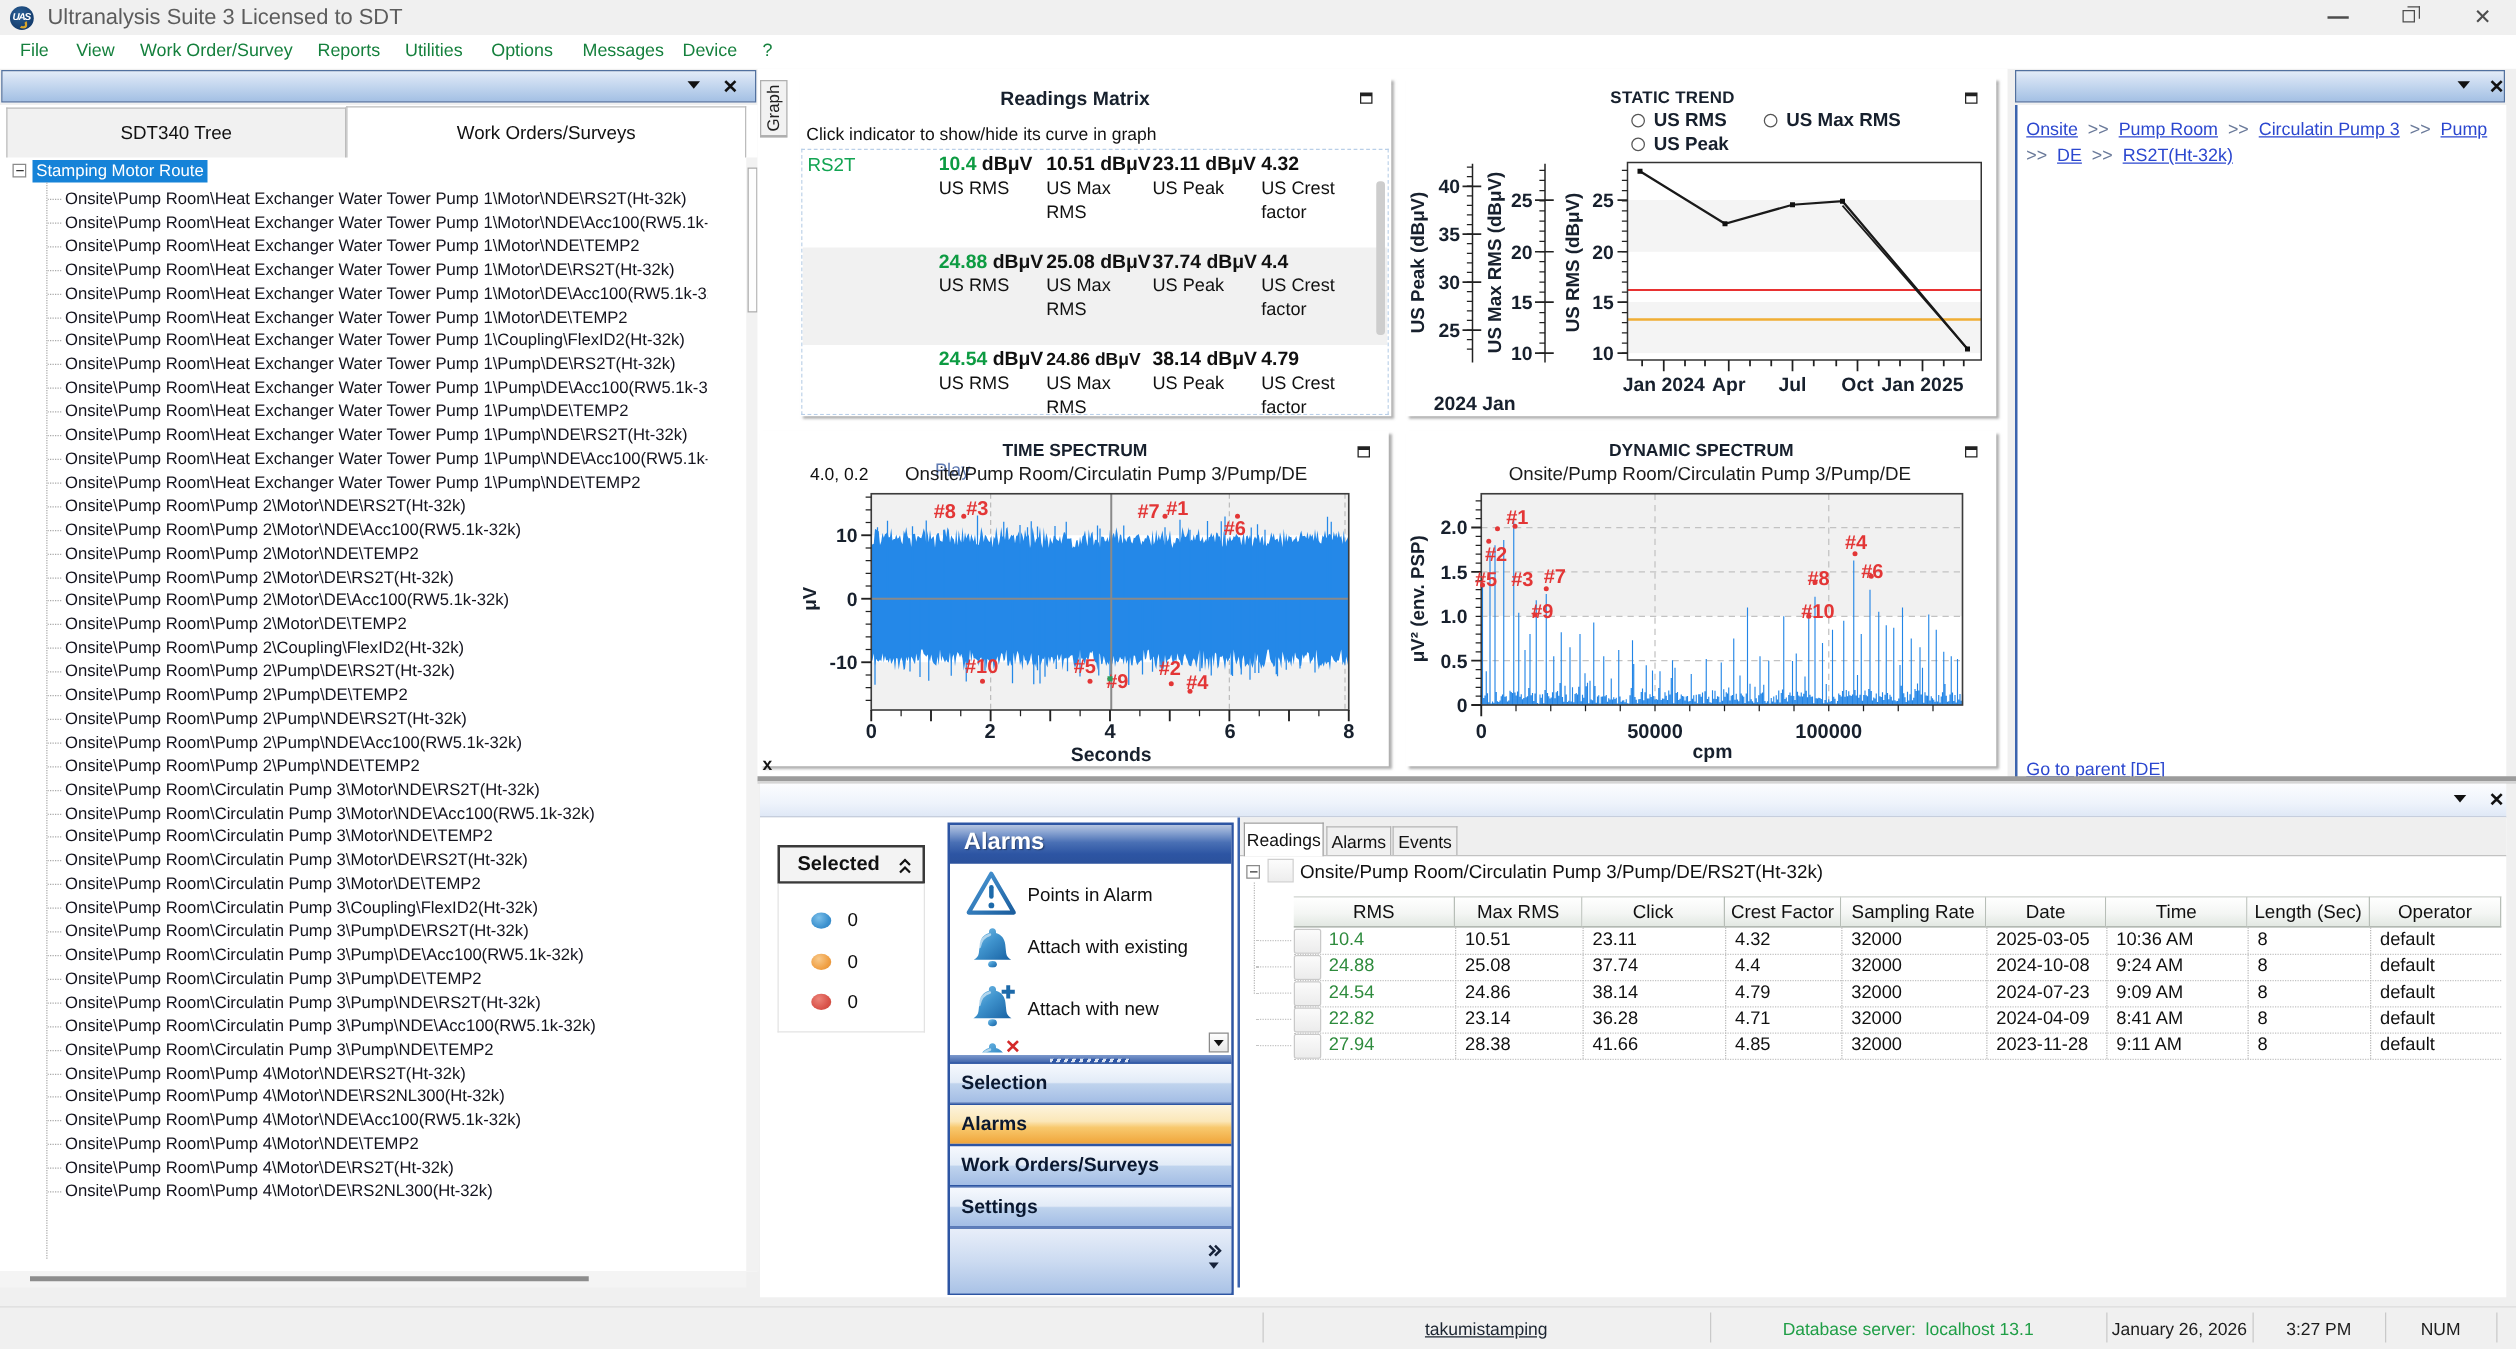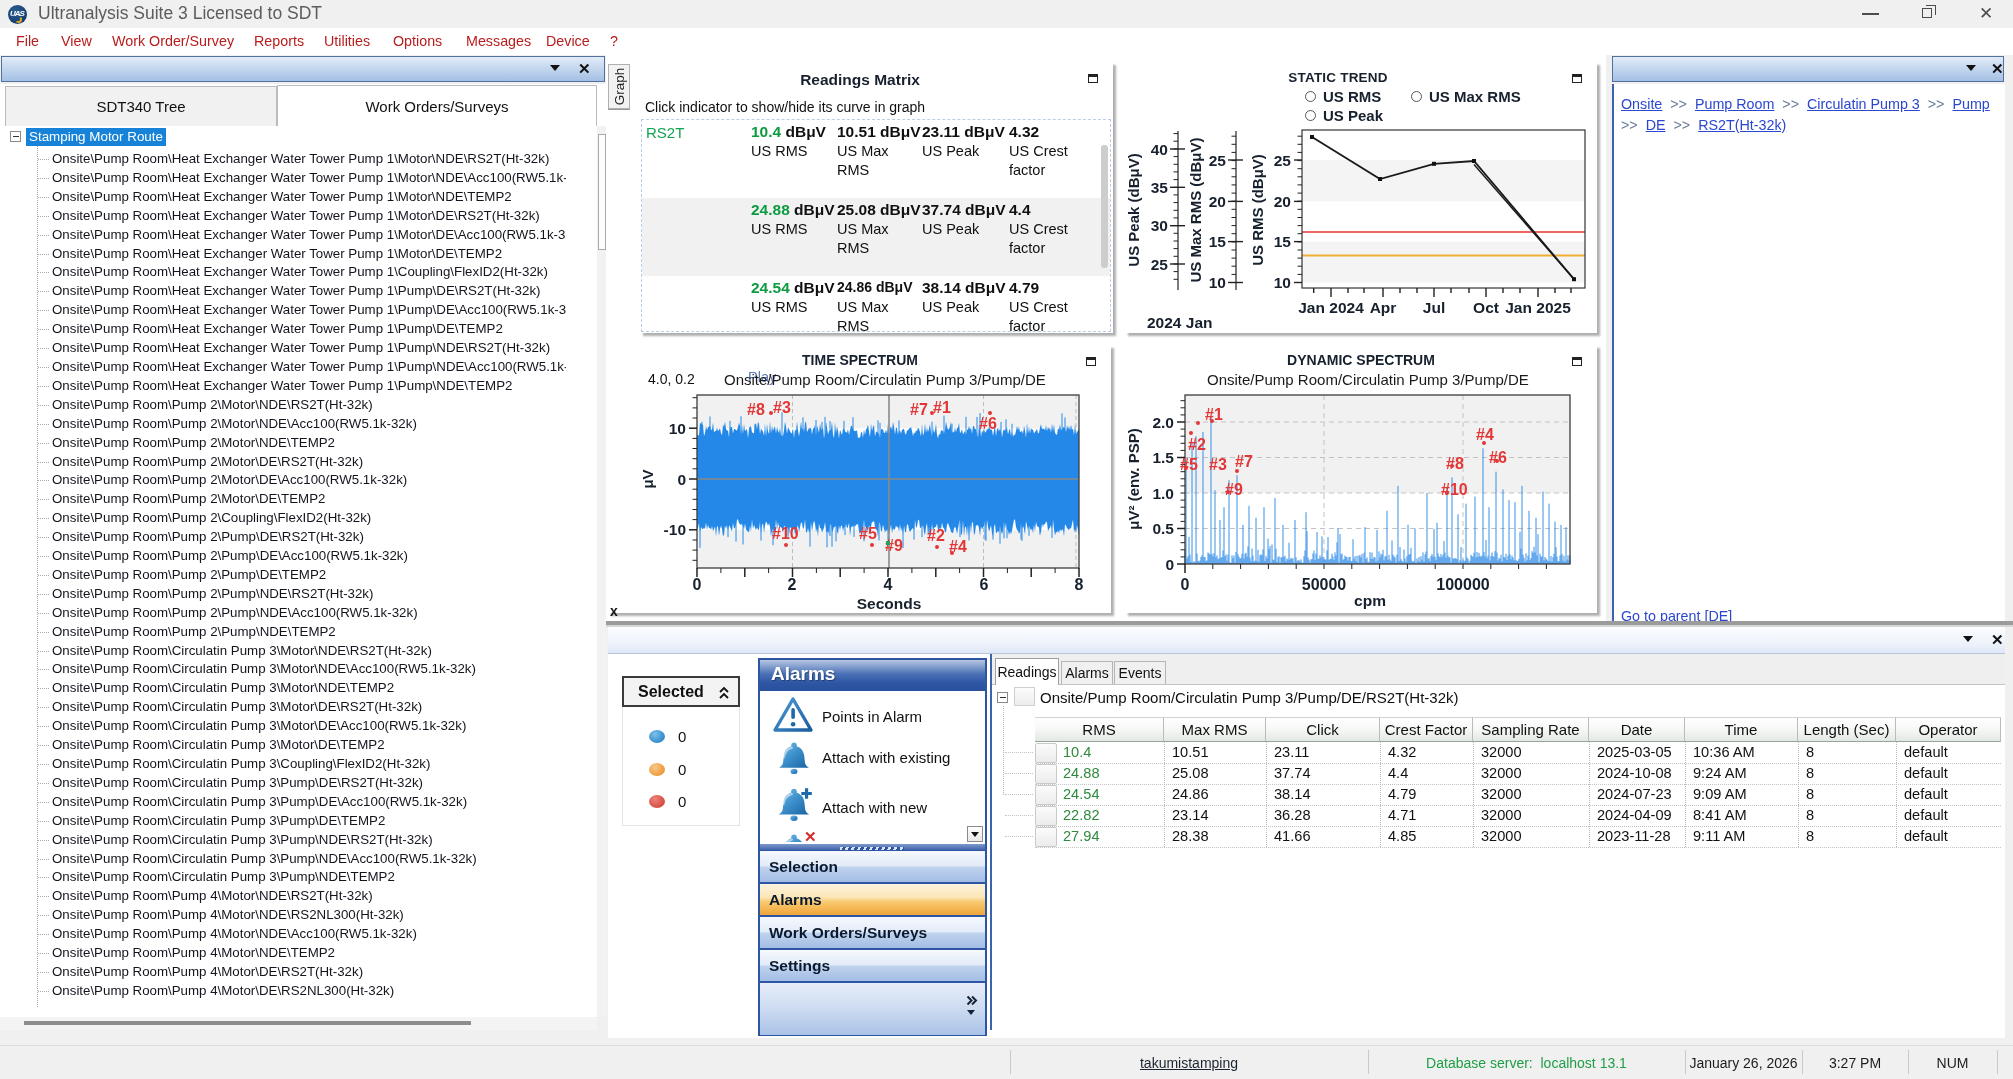--- a/index.html
+++ b/index.html
@@ -8,21 +8,21 @@
 .hdrbar{background:linear-gradient(180deg,#e3ecf8 0%,#cfdef2 30%,#b3cbe9 75%,#a4c0e4 100%);border:1px solid #52719f;}
 .tab{border:1px solid #bcbcbc;border-bottom:none;text-align:center;font-size:15px;color:#111;}
 .tab2{border:1px solid #b5b5b5;border-bottom:none;text-align:center;font-size:14px;color:#111;}
 .shadowp{background:#fff;box-shadow:2.5px 2.5px 2px rgba(110,110,110,.55);}
 .ptitle{font-weight:bold;font-size:14px;color:#17202d;text-align:center;white-space:nowrap}
 .flico{width:10px;height:9px;border:1.6px solid #222;border-top:3px solid #222;background:#fff}
 .redl{position:absolute;color:#e33636;font-weight:bold;font-size:16px;white-space:nowrap;line-height:14px}
 .rdot{position:absolute;width:4px;height:4px;border-radius:50%;background:#e33636}
 .treerow{height:18.92px;line-height:18.92px;white-space:nowrap;font-size:13.3px;color:#14141e;overflow:hidden}
 .treerow i{display:inline-block;width:11px;height:1px;border-top:1px dotted #a9a9a9;vertical-align:3px;margin-right:3px}
-.mi{position:absolute;top:0;height:27px;line-height:27px;font-size:14.3px;color:#b91c1c}
+.mi{position:absolute;top:0;height:27px;line-height:27px;font-size:14.3px;color:#15803d}
 .lnk{color:#2b47cf;text-decoration:underline;}
 .sep{color:#6a7a9a;text-decoration:none}
 .accbar{position:absolute;left:760px;width:225px;height:33px;line-height:31px;font-weight:bold;font-size:15.5px;color:#0a1830;padding-left:9px;border-bottom:1.5px solid #2d55a3;
 background:linear-gradient(180deg,#f6f9fe 0%,#e2ebf7 48%,#bfd3ed 52%,#a3bde5 100%);border-top:1.5px solid #2d55a3;}
 .orangebar{background:linear-gradient(180deg,#fdf4de 0%,#fbe7b8 42%,#f8c96e 58%,#f0a53a 100%) !important;}
 .hcell{position:absolute;top:717px;height:25px;background:linear-gradient(180deg,#ffffff 0%,#f4f6f4 55%,#e2e8e2 100%);
 border-right:1px solid #b7beb7;border-bottom:1px solid #9aa39a;border-top:1px solid #cfd4cf;
 font-size:15px;color:#101010;text-align:center;line-height:24px;white-space:nowrap}
 .dcell{position:absolute;height:21px;line-height:21px;font-size:14.6px;color:#101010;white-space:nowrap}
 .rowh{position:absolute;left:1035px;width:22px;height:20px;background:linear-gradient(180deg,#fbfbfb,#ececec);border:1px solid #c9c9c9;border-radius:2px}
@@ -77,30 +77,28 @@
     <div class="treerow"><i></i>Onsite\Pump Room\Heat Exchanger Water Tower Pump 1\Pump\NDE\Acc100(RW5.1k-32k)</div>
     <div class="treerow"><i></i>Onsite\Pump Room\Heat Exchanger Water Tower Pump 1\Pump\NDE\TEMP2</div>
     <div class="treerow"><i></i>Onsite\Pump Room\Pump 2\Motor\NDE\RS2T(Ht-32k)</div>
     <div class="treerow"><i></i>Onsite\Pump Room\Pump 2\Motor\NDE\Acc100(RW5.1k-32k)</div>
     <div class="treerow"><i></i>Onsite\Pump Room\Pump 2\Motor\NDE\TEMP2</div>
     <div class="treerow"><i></i>Onsite\Pump Room\Pump 2\Motor\DE\RS2T(Ht-32k)</div>
     <div class="treerow"><i></i>Onsite\Pump Room\Pump 2\Motor\DE\Acc100(RW5.1k-32k)</div>
     <div class="treerow"><i></i>Onsite\Pump Room\Pump 2\Motor\DE\TEMP2</div>
     <div class="treerow"><i></i>Onsite\Pump Room\Pump 2\Coupling\FlexID2(Ht-32k)</div>
     <div class="treerow"><i></i>Onsite\Pump Room\Pump 2\Pump\DE\RS2T(Ht-32k)</div>
-    <div class="treerow"><i></i>Onsite\Pump Room\Pump 2\Pump\DE\Acc100(RW5.1k-32k)</div>
     <div class="treerow"><i></i>Onsite\Pump Room\Pump 2\Pump\DE\TEMP2</div>
     <div class="treerow"><i></i>Onsite\Pump Room\Pump 2\Pump\NDE\RS2T(Ht-32k)</div>
     <div class="treerow"><i></i>Onsite\Pump Room\Pump 2\Pump\NDE\Acc100(RW5.1k-32k)</div>
     <div class="treerow"><i></i>Onsite\Pump Room\Pump 2\Pump\NDE\TEMP2</div>
     <div class="treerow"><i></i>Onsite\Pump Room\Circulatin Pump 3\Motor\NDE\RS2T(Ht-32k)</div>
     <div class="treerow"><i></i>Onsite\Pump Room\Circulatin Pump 3\Motor\NDE\Acc100(RW5.1k-32k)</div>
     <div class="treerow"><i></i>Onsite\Pump Room\Circulatin Pump 3\Motor\NDE\TEMP2</div>
     <div class="treerow"><i></i>Onsite\Pump Room\Circulatin Pump 3\Motor\DE\RS2T(Ht-32k)</div>
-    <div class="treerow"><i></i>Onsite\Pump Room\Circulatin Pump 3\Motor\DE\Acc100(RW5.1k-32k)</div>
     <div class="treerow"><i></i>Onsite\Pump Room\Circulatin Pump 3\Motor\DE\TEMP2</div>
     <div class="treerow"><i></i>Onsite\Pump Room\Circulatin Pump 3\Coupling\FlexID2(Ht-32k)</div>
     <div class="treerow"><i></i>Onsite\Pump Room\Circulatin Pump 3\Pump\DE\RS2T(Ht-32k)</div>
     <div class="treerow"><i></i>Onsite\Pump Room\Circulatin Pump 3\Pump\DE\Acc100(RW5.1k-32k)</div>
     <div class="treerow"><i></i>Onsite\Pump Room\Circulatin Pump 3\Pump\DE\TEMP2</div>
     <div class="treerow"><i></i>Onsite\Pump Room\Circulatin Pump 3\Pump\NDE\RS2T(Ht-32k)</div>
     <div class="treerow"><i></i>Onsite\Pump Room\Circulatin Pump 3\Pump\NDE\Acc100(RW5.1k-32k)</div>
     <div class="treerow"><i></i>Onsite\Pump Room\Circulatin Pump 3\Pump\NDE\TEMP2</div>
     <div class="treerow"><i></i>Onsite\Pump Room\Pump 4\Motor\NDE\RS2T(Ht-32k)</div>
     <div class="treerow"><i></i>Onsite\Pump Room\Pump 4\Motor\NDE\RS2NL300(Ht-32k)</div>

